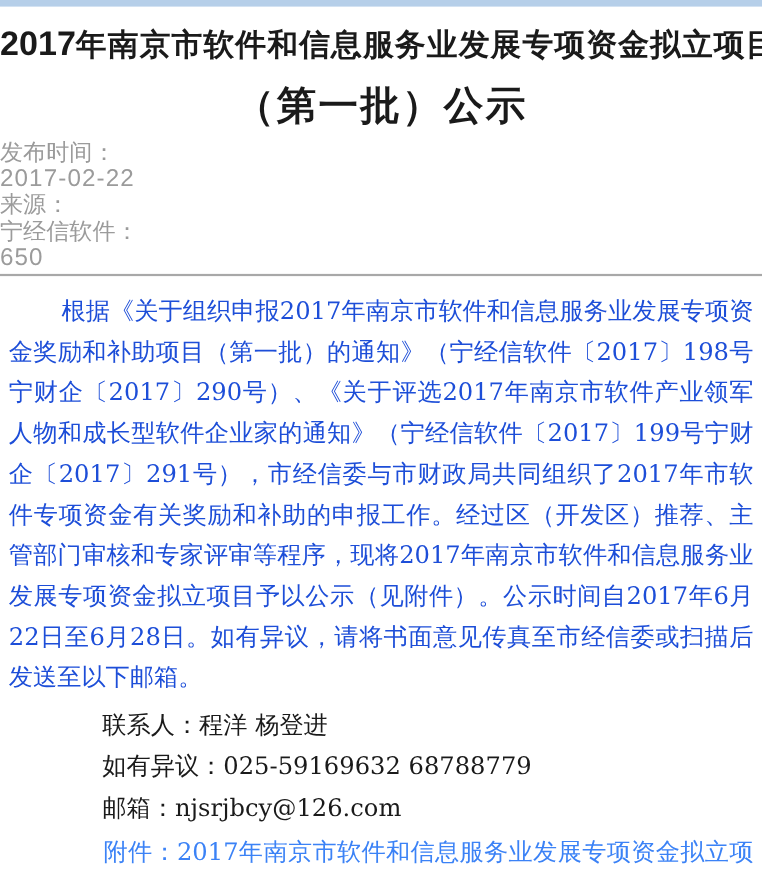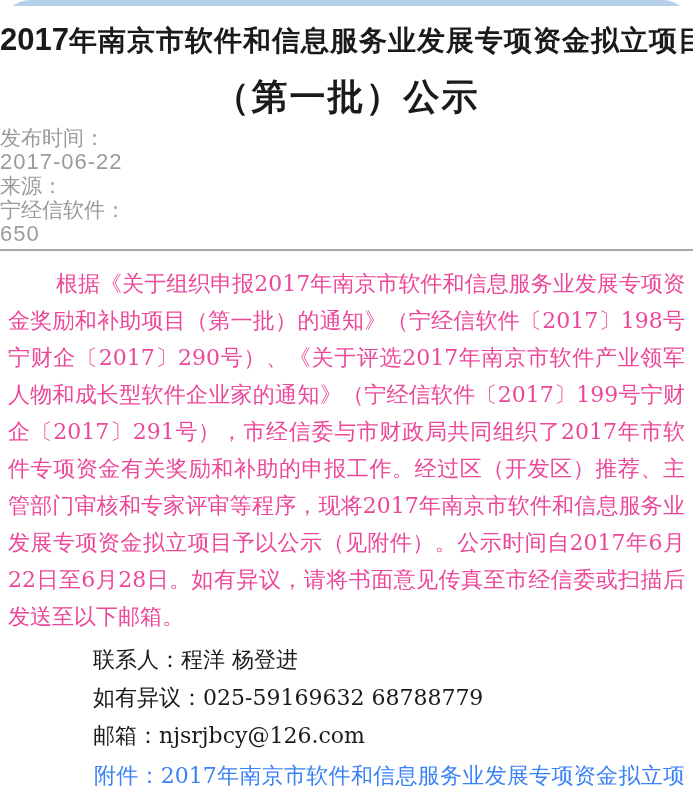--- a/index.html
+++ b/index.html
@@ -6,21 +6,20 @@
   html, body { background: #ffffff; }
   .page {
     width: 693px;
     height: 793px;
     margin: 0 auto;
     background: #ffffff;
     overflow: hidden;
     position: relative;
     font-family: "DejaVu Serif", "Liberation Serif", serif;
     color: #1a1a1a;
-    border-radius: 31px;
   }
   .topbar {
     height: 6px;
     width: 100%;
     background: #b6cfe9;
   }
   .title-block {
     text-align: center;
     margin-top: 12px;
   }
@@ -71,21 +70,21 @@
   }
   .content {
     padding: 0 8px;
   }
   .body-paragraph {
     margin-top: 14px;
     font-size: 22px;
     line-height: 37px;
     text-indent: 48px;
     text-align: justify;
-    color: #ec4899;
+    color: #1d4ed8;
   }
   .contacts {
     margin-top: 6px;
     margin-left: 85px;
   }
   .contact-line {
     font-size: 22px;
     line-height: 38px;
     white-space: nowrap;
   }
@@ -115,21 +114,21 @@
 
   <div class="title-block">
     <div class="title-line1">
       <span class="title-year">2017</span><span>年南京市软件和信息服务业发展专项资金拟立项目</span>
     </div>
     <div class="title-line2">（第一批）公示</div>
   </div>
 
   <div class="meta" style="color: rgb(155, 155, 155); flex-direction: column;">
     <span class="meta-publish-label">发布时间：</span>
-    <span class="num meta-publish-date">2017-06-22</span>
+    <span class="num meta-publish-date">2017-02-22</span>
     <span class="meta-source-label">来源：</span>
     <span class="meta-source-value"></span>
     <span class="meta-views-label">宁经信软件：</span>
     <span class="num">650</span>
   </div>
 
   <div class="divider" style="border-top-color: rgb(168, 168, 168);"></div>
 
   <div class="content">
 

